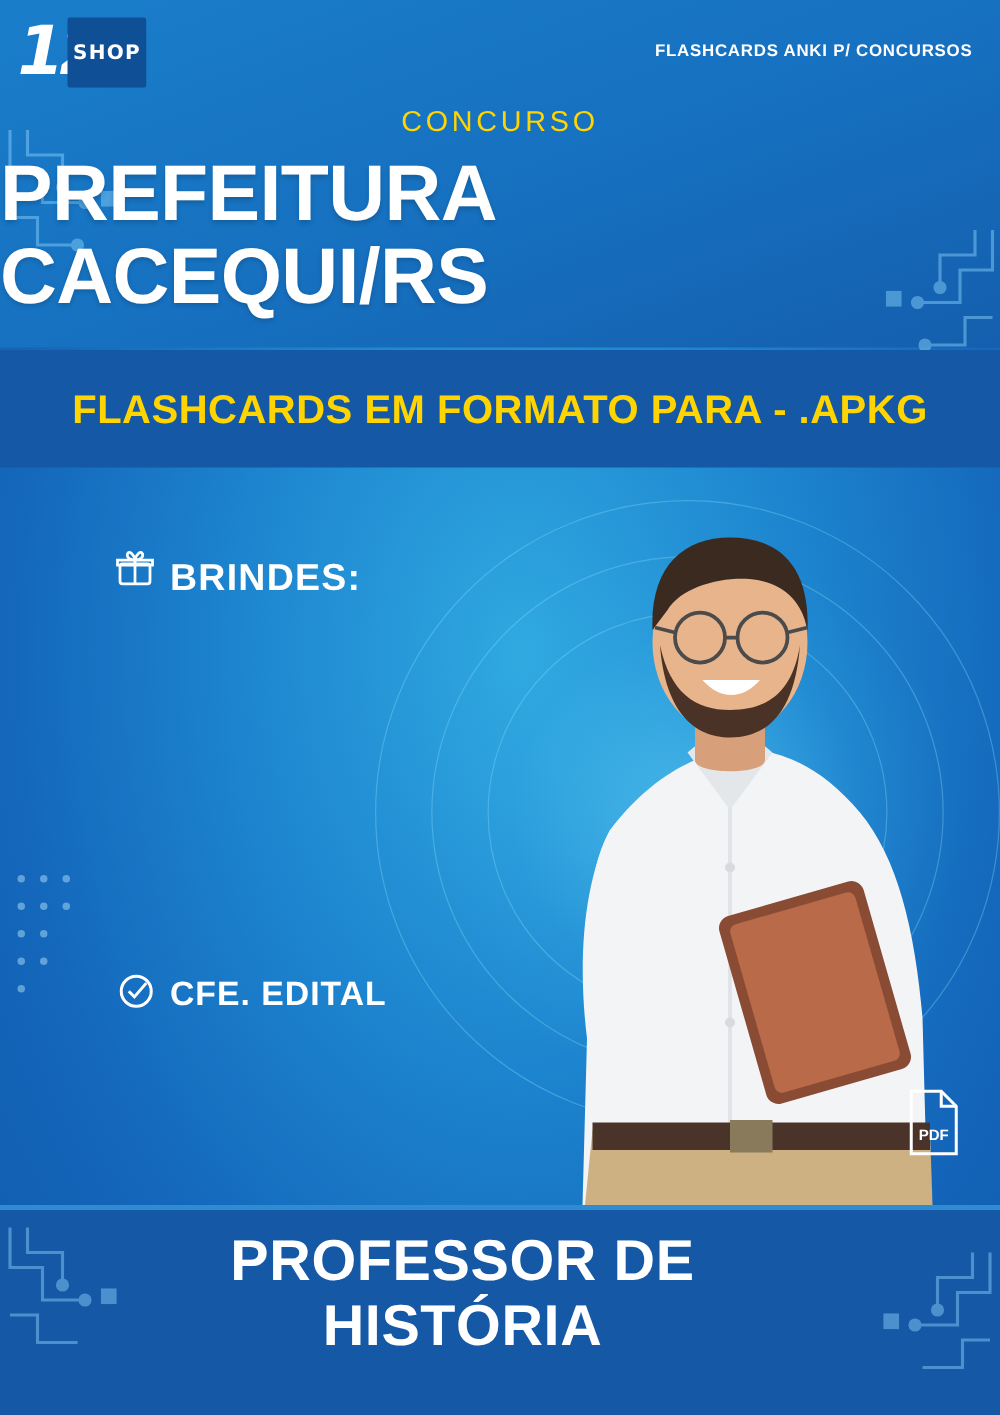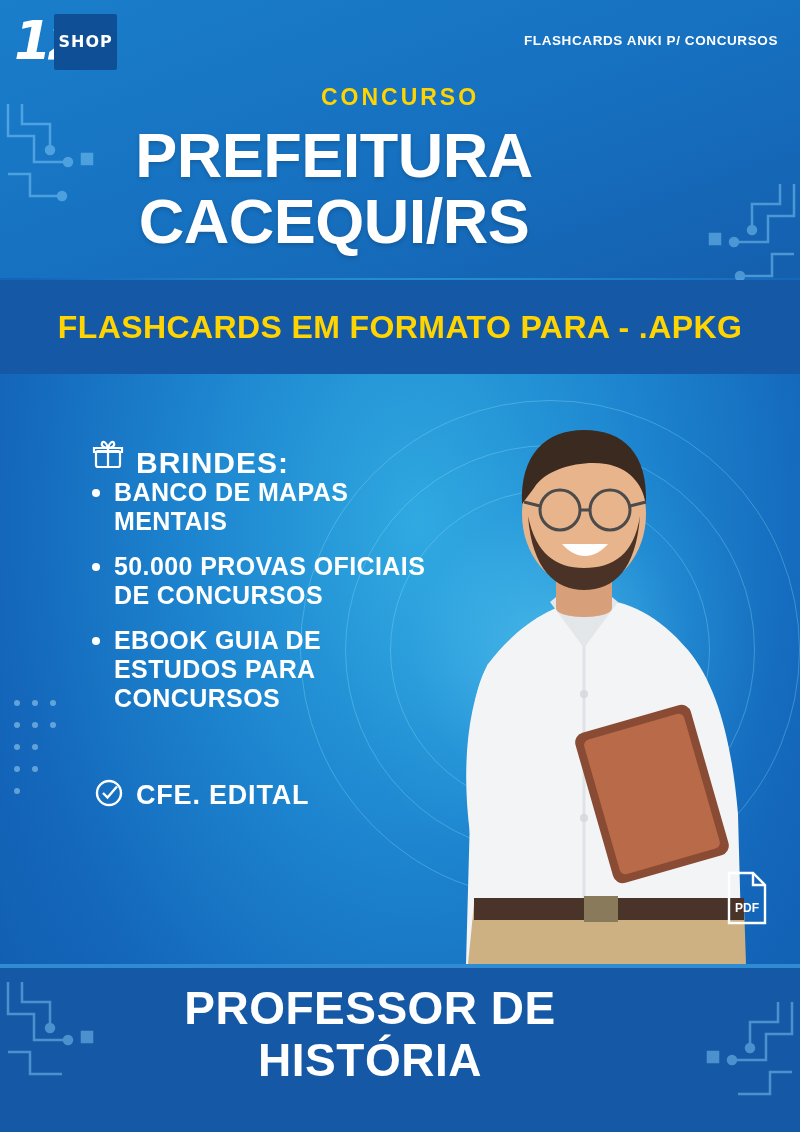--- a/index.html
+++ b/index.html
@@ -42,24 +42,24 @@
     font-size:16px; letter-spacing:1px; font-style:normal;
     background:#0f4f96; color:#fff; padding:1px 4px; border-radius:2px;
   }
   .top-right {
     position:absolute; right:22px; top:33px;
     color:#fff; font-size:13.5px; font-weight:bold; letter-spacing:.6px;
     text-transform:uppercase;
   }
   .kicker {
     position:absolute; top:84px; width:800px; text-align:center;
-    color:#ffd400; font-size:23px; font-weight:bold; letter-spacing:3px;
+    color:#ffd400; font-size:23px; font-weight:normal; letter-spacing:3px;
   }
   .title {
-    position:absolute; top:122px; width:668px; text-align:center;
+    position:absolute; top:122px; width:668px; 
     color:#ffffff; font-size:63px; font-weight:bold; line-height:66px;
     letter-spacing:-.5px;
     text-shadow:0 2px 4px rgba(0,0,0,.18);
   }
 
   
   .band {
     position:absolute; top:280px; left:0; width:800px; height:94px;
     background:#1559a6;
     display:flex; align-items:center; justify-content:center;
@@ -254,25 +254,20 @@
         <rect x="4" y="13" width="24" height="16" rx="2"></rect>
         <path d="M2 10 H30 V14 H2 Z"></path>
         <path d="M16 10 V29"></path>
         <path d="M16 10 C12 10 9 8 10 5 C11 2 15 5 16 10 Z"></path>
         <path d="M16 10 C20 10 23 8 22 5 C21 2 17 5 16 10 Z"></path>
       </svg>
     </span>
     <span class="label">BRINDES:</span>
   </div>
 
-  <ul class="brindes">
-    <li>BANCO DE MAPAS MENTAIS</li>
-    <li>50.000 PROVAS OFICIAIS DE CONCURSOS</li>
-    <li>EBOOK GUIA DE ESTUDOS PARA CONCURSOS</li>
-  </ul>
 
   <div class="cfe-head">
     <span>
       <svg width="30" height="30" viewBox="0 0 30 30" fill="none" stroke="#ffffff" stroke-width="2.4">
         <circle cx="15" cy="15" r="12"></circle>
         <path d="M9 15 L13.5 19.5 L23 8.5"></path>
       </svg>
     </span>
     <span class="label">CFE. EDITAL</span>
   </div>

